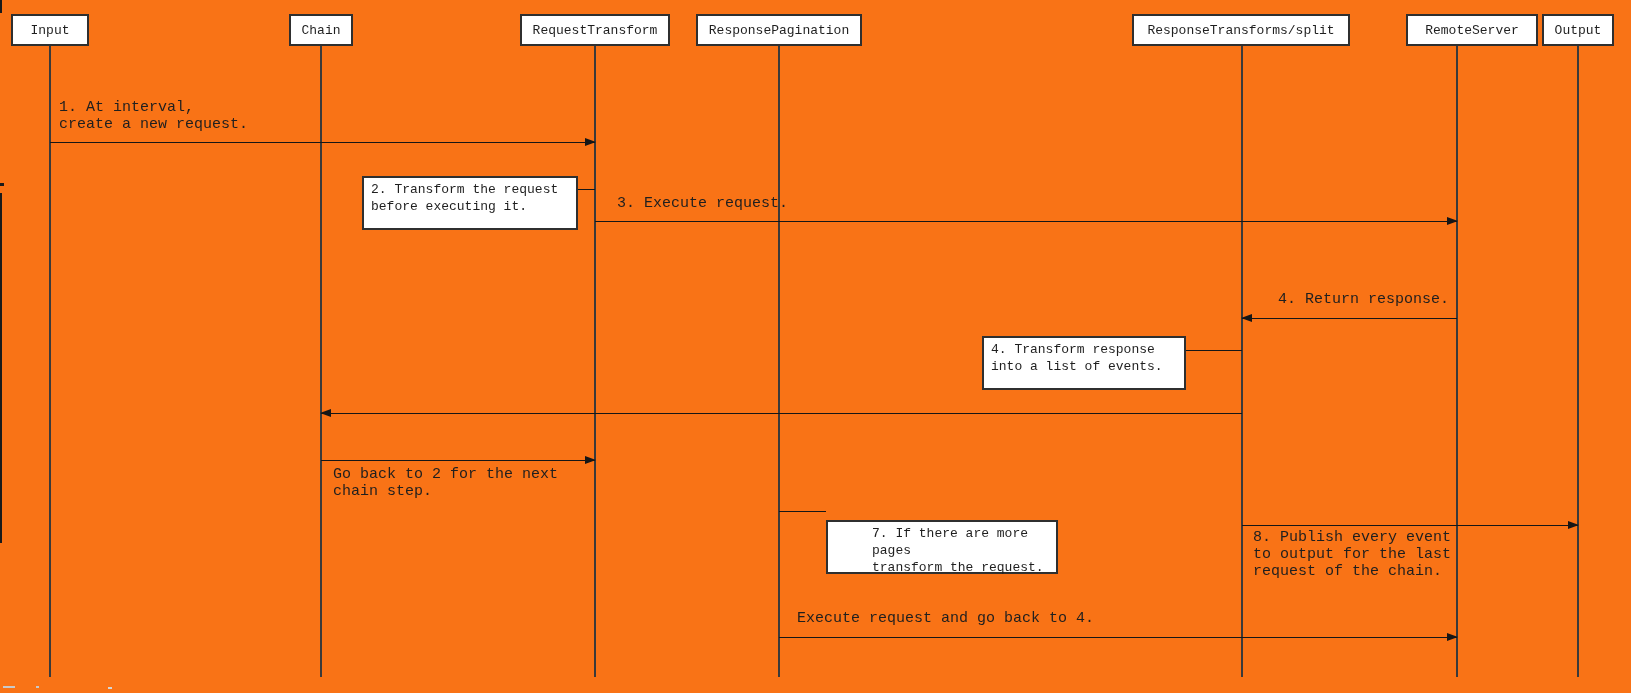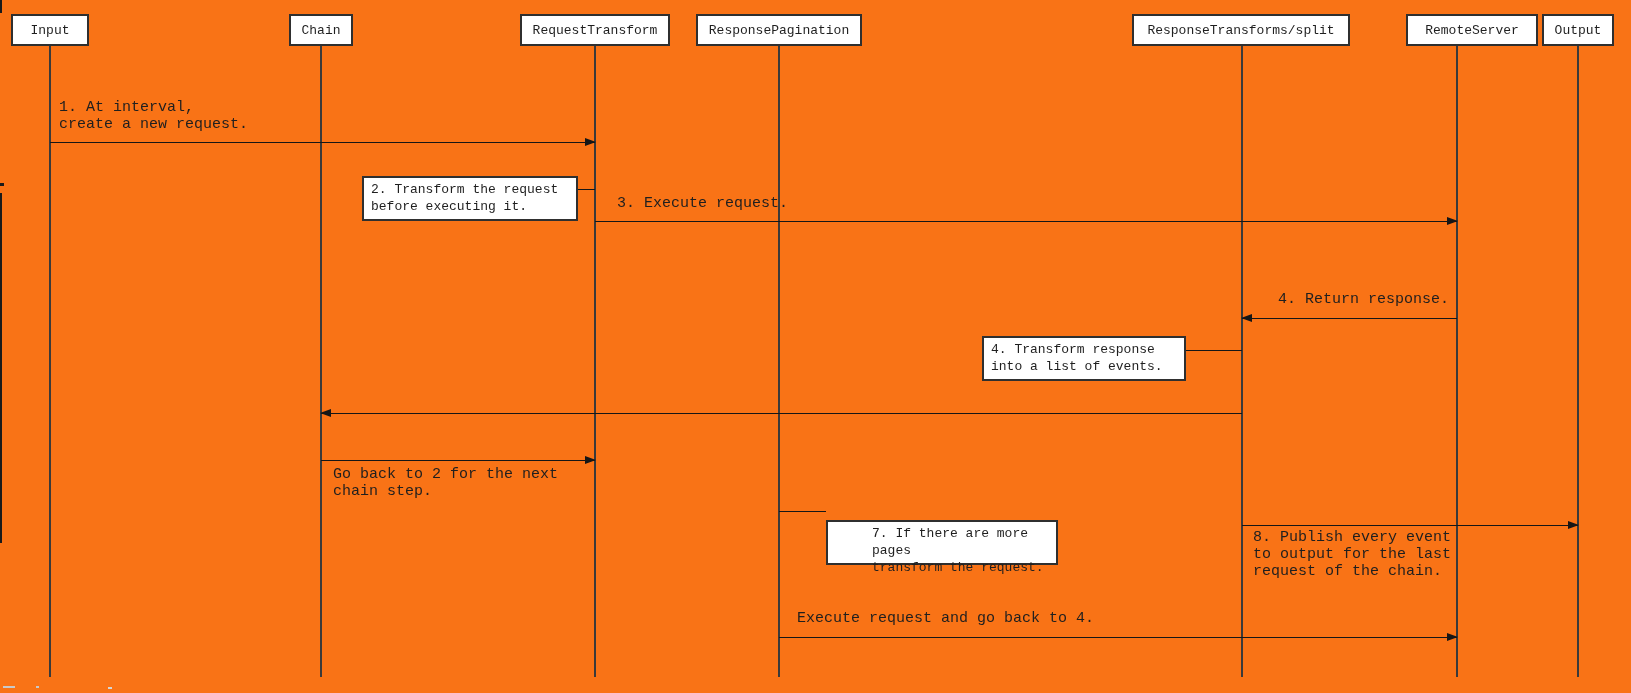--- a/index.html
+++ b/index.html
@@ -29,21 +29,21 @@
     position:absolute;top:-5.5px;width:0;height:0;
     border-top:4.5px solid transparent;border-bottom:4.5px solid transparent;
   }
   .head.right{right:-1px;border-left:11px solid #161616;}
   .head.left{left:-1px;border-right:11px solid #161616;}
   .msg-label{
     position:absolute;font-size:15px;line-height:17px;
     white-space:pre-line;
   }
   .note{
-    position:absolute;height:45px;box-sizing:border-box;
+    position:absolute;height:54px;box-sizing:border-box;
     border:2px solid #2f2f2f;background:#ffffff;
     padding:3px 7px;font-size:13px;line-height:17px;
     white-space:pre-line;
   }
   .connector{
     position:absolute;height:0;border-top:1.5px solid #161616;
   }
   .artifact{position:absolute;}
 </style>
 </head>

